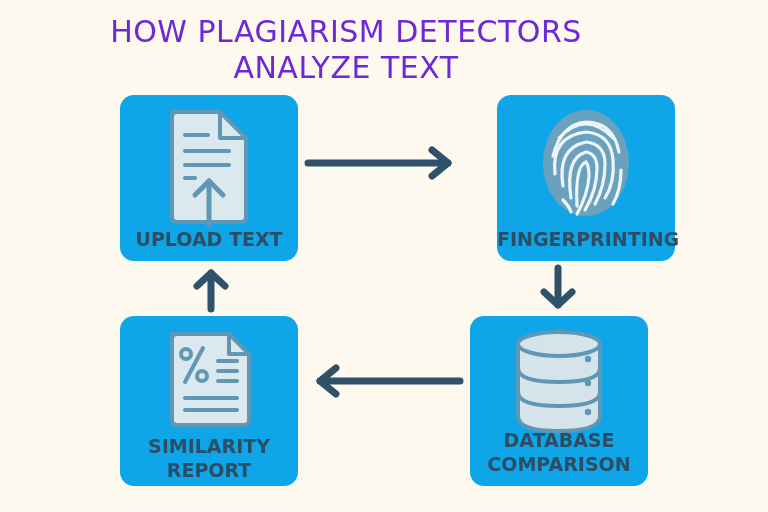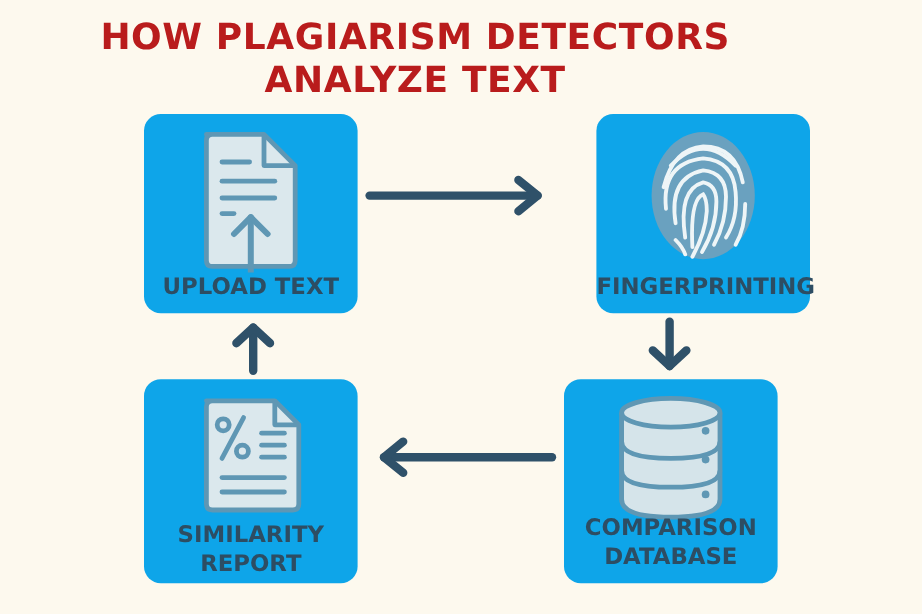--- a/index.html
+++ b/index.html
@@ -4,22 +4,22 @@
 <style>
   html, body { margin:0; padding:0; }
   body {
     width:768px; height:512px; overflow:hidden;
     background:#fdf9ee;
     font-family:"DejaVu Sans", sans-serif;
     position:relative;
   }
   .title {
     position:absolute; left:0; top:14px; width:692px;
-    text-align:center; color:#b91c1c;
-    font-family:"DejaVu Sans", sans-serif; font-weight:bold;
+    text-align:center; color:#6d28d9;
+    font-family:"DejaVu Sans", sans-serif; font-weight:normal;
     font-size:30px; line-height:36px; letter-spacing:0.5px;
   }
   .card {
     position:absolute; width:178px;
     background:#0ea5e9; border-radius:14px;
   }
   .card .label {
     position:absolute; left:0; width:100%; text-align:center;
     color:#2d4d63; font-weight:bold; font-size:19px; line-height:24px;
   }
@@ -71,22 +71,22 @@
       <path d="M4 16 V88 Q4 103 45 103 Q86 103 86 88 V16"></path>
       <ellipse cx="45" cy="16" rx="41" ry="12"></ellipse>
       <path d="M4 40 Q4 54 45 54 Q86 54 86 40" fill="none"></path>
       <path d="M4 64 Q4 78 45 78 Q86 78 86 64" fill="none"></path>
     </g>
     <circle cx="74" cy="31" r="3.2" fill="#5f97b4"></circle>
     <circle cx="74" cy="55" r="3.2" fill="#5f97b4"></circle>
     <circle cx="74" cy="84" r="3.2" fill="#5f97b4"></circle>
   </svg>
   <div class="label" style="top:112px;">
+    <div>DATABASE</div>
     <div>COMPARISON</div>
-    <div>DATABASE</div>
   </div>
 </div>
 
 <div class="card" style="left:120px; top:316px; height:170px;">
   <svg class="icon" width="90" height="100" viewBox="0 0 90 100" style="left:45px; top:12px;">
     <path d="M7 6 H64 L84 26 V92 Q84 97 79 97 H12 Q7 97 7 92 V11 Q7 6 12 6 Z" fill="#dbe8ed" stroke="#5f97b4" stroke-width="4" stroke-linejoin="round"></path>
     <path d="M64 6 V26 H84" fill="none" stroke="#5f97b4" stroke-width="4" stroke-linejoin="round"></path>
     <g fill="none" stroke="#5f97b4" stroke-width="4" stroke-linecap="round">
       <circle cx="21" cy="26" r="5"></circle>
       <circle cx="37" cy="48" r="5"></circle>

